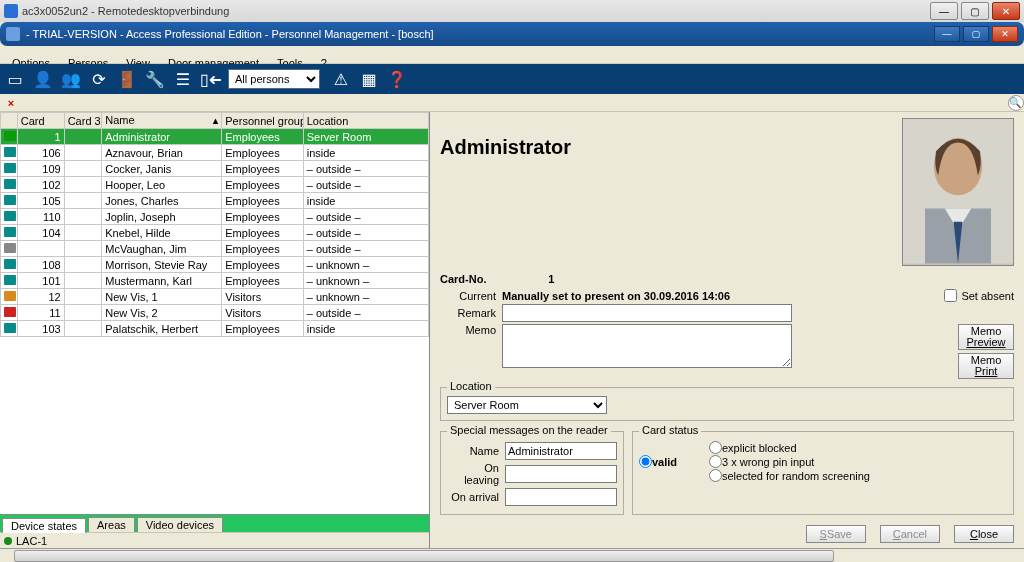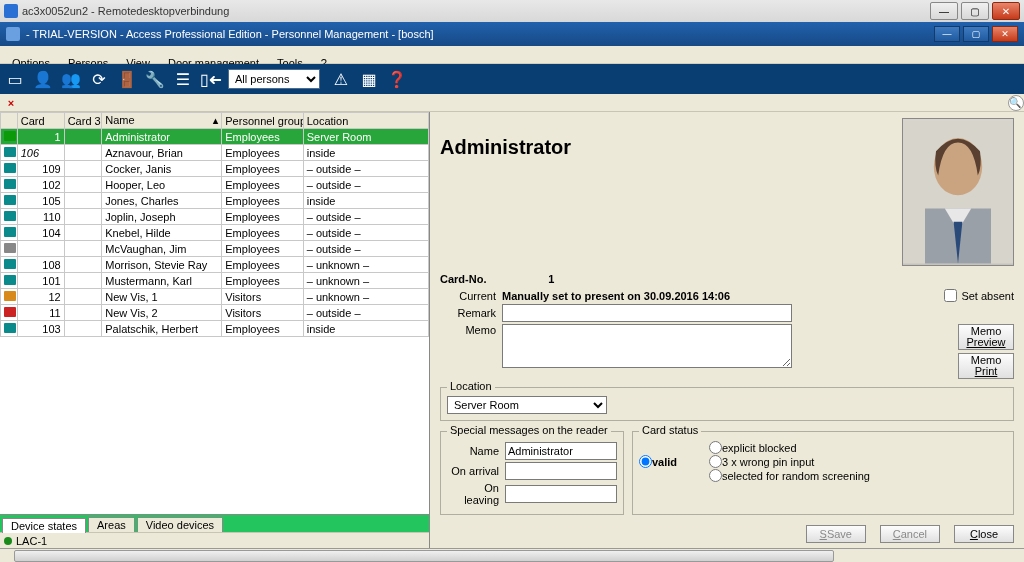--- a/index.html
+++ b/index.html
@@ -11,21 +11,21 @@
   .rdp-title .title { color: #333; }
   .rdp-title .win-controls { margin-left: auto; display: flex; gap: 3px; }
   .rdp-title .btn { width: 28px; height: 18px; background: linear-gradient(#f0f0f0,#d8d8d8); border-radius: 2px; border:1px solid #888; display:flex; align-items:center; justify-content:center; font-size:10px; }
   .rdp-title .btn.close { background: linear-gradient(#e9856a,#c63a1a); color:#fff; border-color:#8a2a12; }
   .rdp-title .btn.min::before { content:"—"; }
   .rdp-title .btn.max::before { content:"▢"; }
   .rdp-title .btn.close::before { content:"✕"; }
 
   
   .app { position: relative; width: 1024px; height: 540px; background: #ece9d8; display: flex; flex-direction: column; }
-  .app-title { height: 24px; background: linear-gradient(#2161ad,#174a86); color: #fff; display: flex; align-items: center; padding: 0 6px; gap: 6px; }
+  .app-title { height: 24px; background: linear-gradient(#2161ad,#174a86); color: #fff; display: flex; align-items: center; padding: 0 6px; gap: 6px; border-radius: 7px; }
   .app-title .app-icon { width:14px; height:14px; background:#6aa0e0; border-radius:2px; }
   .app-title .win-controls { margin-left: auto; display:flex; gap:3px; }
   .app-title .btn { width:26px; height:16px; border:1px solid #123a6a; background: linear-gradient(#3f7bc0,#1f5aa0); color:#fff; display:flex; align-items:center; justify-content:center; font-size:9px; }
   .app-title .btn.min::before{content:"—";}
   .app-title .btn.max::before{content:"▢";}
   .app-title .btn.close { background: linear-gradient(#e9856a,#c63a1a); border-color:#8a2a12;}
   .app-title .btn.close::before{content:"✕";}
 
   .menu { height: 18px; background: #ece9d8; display: flex; align-items: center; padding: 0 4px; gap: 2px; border-bottom:1px solid #d2ceba; }
   .menu span { padding: 1px 8px; color: #000; margin-top: 16px; }
@@ -179,21 +179,21 @@
             <tr class="sel">
               <td style="text-align:center;"><span class="marker m-green-dot"></span></td>
               <td style="text-align:right;">1</td>
               <td></td>
               <td>Administrator</td>
               <td>Employees</td>
               <td>Server Room</td>
             </tr>
             <tr>
               <td style="text-align:center;"><span class="marker m-teal"></span></td>
-              <td style="text-align:left;font-style:italic;">106</td>
+              <td style="text-align:right;">106</td>
               <td></td>
               <td>Aznavour, Brian</td>
               <td>Employees</td>
               <td>inside</td>
             </tr>
             <tr>
               <td style="text-align:center;"><span class="marker m-teal"></span></td>
               <td style="text-align:right;">109</td>
               <td></td>
               <td>Cocker, Janis</td>
@@ -353,25 +353,25 @@
       </div>
 
       <div style="display:flex; gap:8px; margin-top:6px;">
         <div class="fieldset" style="flex:0 0 160px;">
           <div class="legend">Special messages on the reader</div>
           <div class="field-row">
               <div class="lbl" style="width:58px;">Name</div>
               <input class="field-input" style="width: 112px;" value="Administrator">
             </div>
           <div class="field-row">
-              <div class="lbl" style="width:58px;">On arrival</div>
+              <div class="lbl" style="width:58px;">On leaving</div>
               <input class="field-input" style="width: 112px;">
             </div>
           <div class="field-row">
-              <div class="lbl" style="width:58px;">On leaving</div>
+              <div class="lbl" style="width:58px;">On arrival</div>
               <input class="field-input" style="width: 112px;">
             </div>
         </div>
 
         <div class="fieldset" style="flex:1;">
           <div class="legend">Card status</div>
           <div style="display:flex;">
             <label class="radio" style="font-weight:bold; width:70px;">
                 <input type="radio" name="cs" checked="" style="">
                 <span>valid</span>

